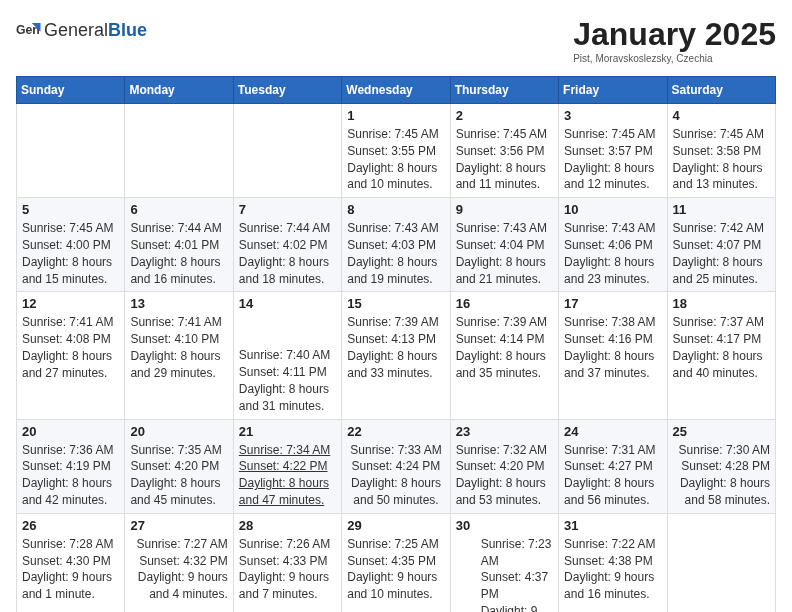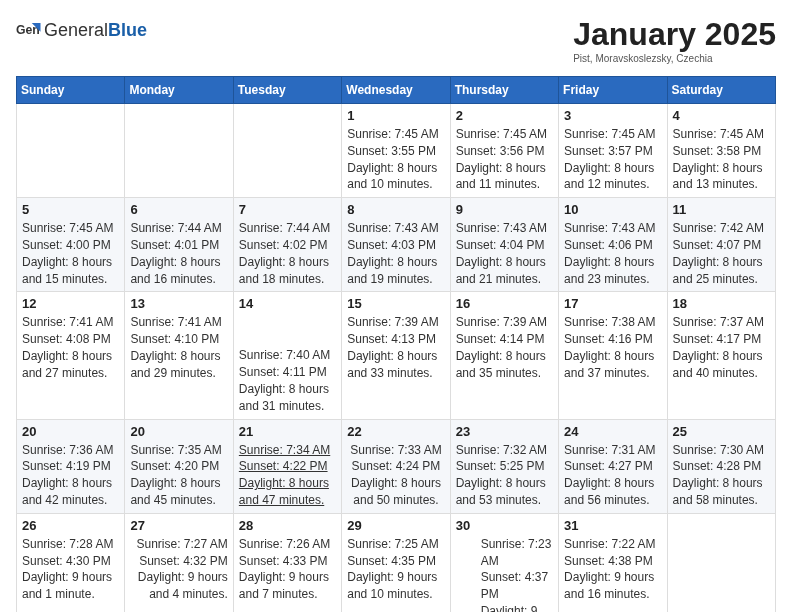--- a/index.html
+++ b/index.html
@@ -278,34 +278,34 @@
         <td>
           <div class="day-number">22</div>
           <div class="day-info" style="white-space: pre-line; text-align: center;">Sunrise: 7:33 AM
 Sunset: 4:24 PM
 Daylight: 8 hours
 and 50 minutes.</div>
         </td>
         <td>
           <div class="day-number">23</div>
           <div class="day-info" style="white-space: pre-line;">Sunrise: 7:32 AM
-Sunset: 5:25 PM
+Sunset: 4:20 PM
 Daylight: 8 hours
 and 53 minutes.</div>
         </td>
         <td>
           <div class="day-number">24</div>
           <div class="day-info" style="white-space: pre-line;">Sunrise: 7:31 AM
 Sunset: 4:27 PM
 Daylight: 8 hours
 and 56 minutes.</div>
         </td>
         <td>
           <div class="day-number">25</div>
-          <div class="day-info" style="white-space: pre-line;">Sunrise: 7:30 AM
+          <div class="day-info" style="white-space: pre-line; text-align: right;">Sunrise: 7:30 AM
 Sunset: 4:28 PM
 Daylight: 8 hours
 and 58 minutes.</div>
         </td>
       </tr>
       <tr>
         <td>
           <div class="day-number">26</div>
           <div class="day-info" style="white-space: pre-line;">Sunrise: 7:28 AM
 Sunset: 4:30 PM

